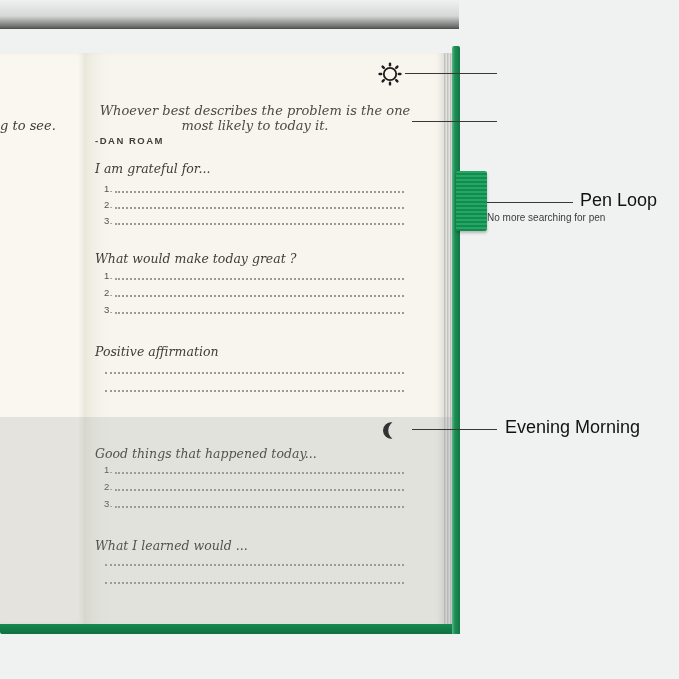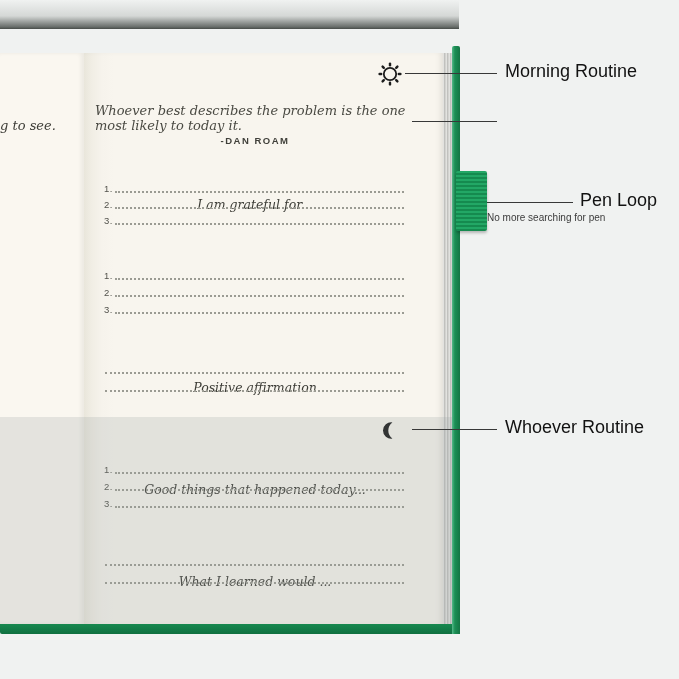--- a/index.html
+++ b/index.html
@@ -22,24 +22,24 @@
   .pen-loop{position:absolute;left:456px;top:171px;width:31px;height:60px;border-radius:2px;
     background:repeating-linear-gradient(180deg,#22a765 0 2px,#158a4f 2px 4px);
     box-shadow:0 2px 3px rgba(0,0,0,0.25);z-index:8;}
   .evening-overlay{position:absolute;left:0;top:417px;width:452px;height:207px;
     background:rgba(148,158,158,0.22);z-index:5;}
   
   .pg{position:absolute;z-index:2;color:#3e3e38;}
   .date-field{left:118px;top:71px;width:320px;text-align:center;font-size:11px;
     letter-spacing:2px;color:#4c4c46;}
   .serif-i{font-family:"DejaVu Serif",serif;font-style:italic;}
-  .quote{left:95px;top:103px;width:320px;text-align:left;font-size:13px;line-height:15px;color:#4a4a43;}
-  .quote-author{left:95px;top:135px;width:320px;text-align:center;font-size:9.5px;
+  .quote{left:95px;top:103px;width:320px;text-align:center;font-size:13px;line-height:15px;color:#4a4a43;}
+  .quote-author{left:95px;top:135px;width:320px;text-align:left;font-size:9.5px;
     font-weight:bold;letter-spacing:1.5px;color:#3f3f39;}
-  .pg-heading{left:95px;width:320px;text-align:center;font-size:12.5px;color:#3d3d37;margin-top:36px;}
+  .pg-heading{left:95px;width:320px;text-align:left;font-size:12.5px;color:#3d3d37;}
   .content-row{position:absolute;left:104px;width:300px;height:13px;display:flex;
     align-items:flex-end;z-index:2;}
   .content-row.plain{left:105px;width:299px;}
   .row-num{font-size:9.5px;color:#52524c;letter-spacing:0.5px;line-height:1;margin-right:2px;}
   .dots{flex:1;border-bottom:2px dotted #9b9b93;height:100%;}
   .left-frag{position:absolute;left:0;width:42px;height:13px;z-index:2;}
   .left-frag .dots{border-bottom:2px dotted #a3a39b;}
   .left-text{left:0;top:118px;width:36px;font-size:13px;color:#3e3e38;white-space:nowrap;}
   .icon{position:absolute;z-index:3;}
   
@@ -103,20 +103,21 @@
     </div>
   <div class="content-row" style="top:196px">
     <span class="row-num">2.</span>
       <span class="dots"></span>
     </div>
   <div class="content-row" style="top:212px">
     <span class="row-num">3.</span>
       <span class="dots"></span>
     </div>
 
+  <div class="pg serif-i pg-heading" style="top:251px">What would make today great ?</div>
   <div class="content-row" style="top:267px">
     <span class="row-num">1.</span>
       <span class="dots"></span>
     </div>
   <div class="content-row" style="top:284px">
     <span class="row-num">2.</span>
       <span class="dots"></span>
     </div>
   <div class="content-row" style="top:301px">
     <span class="row-num">3.</span>
@@ -153,24 +154,23 @@
   <div class="content-row plain" style="top:553px">
       <span class="dots"></span>
     </div>
   <div class="content-row plain" style="top:571px">
       <span class="dots"></span>
     </div>
 
   <div class="evening-overlay"></div>
 
   <div class="callout-line" style="left:405px;top:73px;width:92px"></div>
-  <div class="callout-label" style="left:505px;top:61px">Morning Routine</div>
 
   <div class="callout-line" style="left:412px;top:121px;width:85px"></div>
 
   <div class="callout-line" style="left:487px;top:202px;width:86px"></div>
   <div class="callout-label" style="left:580px;top:190px">Pen Loop</div>
   <div class="callout-sub" style="left:487px;top:212px">No more searching for pen</div>
 
   <div class="callout-line" style="left:412px;top:429px;width:85px"></div>
-  <div class="callout-label" style="left:505px;top:417px">Whoever Routine</div>
+  <div class="callout-label" style="left:505px;top:417px">Evening Morning</div>
 
 </div>
 
 </body></html>

